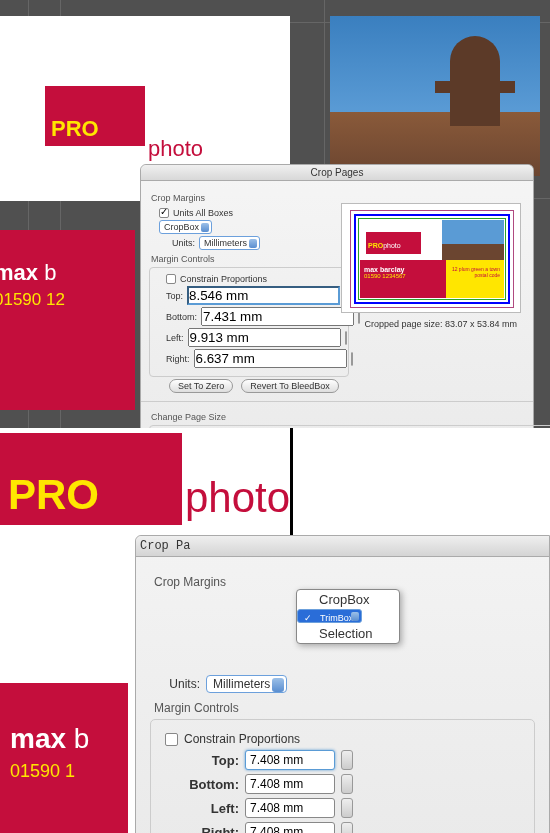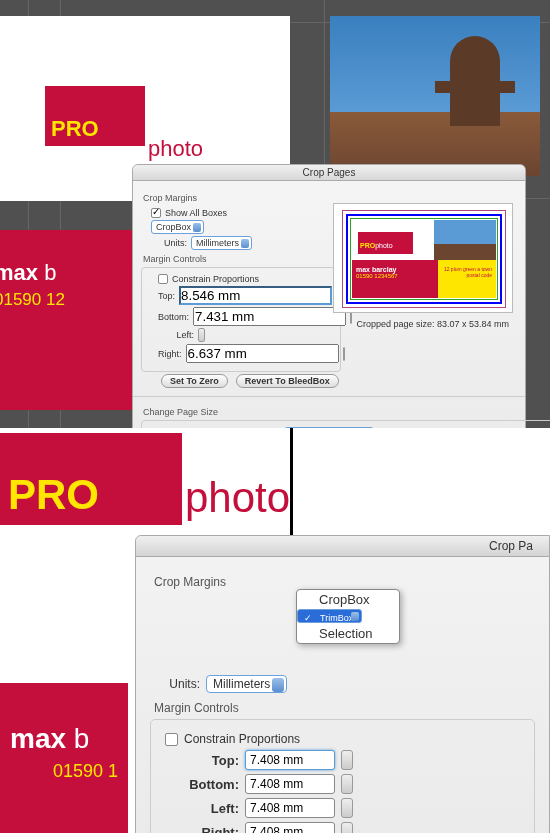--- a/index.html
+++ b/index.html
@@ -12,33 +12,33 @@
   .photo-thumb { position: absolute; top: 16px; left: 330px; width: 210px; height: 160px; background: linear-gradient(to bottom, #3a7fbf 0%, #5a9bd5 60%, #8a5a3a 60%, #6b4530 100%); }
   .sculpture { position: absolute; top: 20px; right: 40px; width: 50px; height: 90px; background: #5c3a28; border-radius: 25px 25px 0 0; }
   .sculpture::after { content: ""; position: absolute; top: 45px; left: -15px; width: 80px; height: 12px; background: #5c3a28; }
   .guide-h { position: absolute; height: 1px; background: #666; left: 0; width: 550px; }
   .guide-v { position: absolute; width: 1px; background: #666; top: 0; height: 428px; }
   .card2 { position: absolute; top: 230px; left: -20px; width: 155px; height: 180px; background: #c40e3c; padding: 30px 14px 0 14px; color: #fff; }
   .max { font-size: 22px; font-weight: 300; }
   .max-b { font-weight: bold; }
   .phone { color: #ffe600; font-size: 17px; margin-top: 4px; }
 
-  .dialog1 { position: absolute; top: 164px; left: 132px; width: 394px; background: linear-gradient(#f5f5f5, #e8e8e8); border: 1px solid #aaa; border-radius: 6px; font-size: 9px; color: #333; }
+  .dialog1 { position: absolute; top: 164px; left: 140px; width: 394px; background: linear-gradient(#f5f5f5, #e8e8e8); border: 1px solid #aaa; border-radius: 6px; font-size: 9px; color: #333; }
   .dlg-title { text-align: center; font-size: 10px; padding: 2px 0; background: linear-gradient(#f0f0f0, #d8d8d8); border-bottom: 1px solid #aaa; border-radius: 6px 6px 0 0; }
   .dlg-body { padding: 8px; }
   .sect-label { color: #555; margin: 4px 0 3px 2px; font-size: 9px; }
   .row { display: flex; align-items: center; gap: 4px; margin: 2px 0 2px 10px; }
   .lbl { width: 36px; text-align: right; font-size: 9px; }
   .sel { background: #fff; border: 1px solid #6ca0dc; border-radius: 3px; padding: 0 12px 0 4px; font-size: 9px; height: 14px; line-height: 13px; position: relative; display: inline-block; min-width: 50px; }
   .sel::after { content: ""; position: absolute; right: 2px; top: 2px; width: 8px; height: 9px; background: linear-gradient(#9cc0e8,#5a8ed0); border-radius: 2px; }
   .chk { width: 10px; height: 10px; border: 1px solid #888; background: #fff; border-radius: 2px; display: inline-block; position: relative; }
   .chk.on::after { content: "✓"; position: absolute; top: -3px; left: 0; font-size: 10px; color: #000; }
   .radio { width: 10px; height: 10px; border: 1px solid #888; border-radius: 50%; background: #fff; display: inline-block; position: relative; }
   .radio.on::after { content: ""; position: absolute; top: 2px; left: 2px; width: 4px; height: 4px; background: #333; border-radius: 50%; }
-  .btn { background: linear-gradient(#fefefe,#dedede); border: 1px solid #999; border-radius: 9px; padding: 1px 8px; font-size: 9px; display: inline-block; font-weight: bold; }
+  .btn { background: linear-gradient(#fefefe,#dedede); border: 1px solid #999; border-radius: 9px; padding: 1px 8px; font-size: 9px; display: inline-block; }
   .btn.ok { background: linear-gradient(#9dd0ff,#4a9aef); border-color: #3b7fd0; color: #000; }
   .stepper { width: 7px; height: 14px; background: linear-gradient(#eee,#ccc); border: 1px solid #999; border-radius: 2px; display: inline-block; }
   .group { border: 1px solid #ccc; border-radius: 4px; padding: 4px 6px 6px 6px; margin: 2px 0; }
   .preview { position: absolute; top: 38px; right: 12px; width: 180px; height: 110px; border: 1px solid #bbb; background: #fff; }
   .pv-card { position: absolute; top: 10px; left: 12px; width: 156px; height: 90px; background: #fff; border: 2px solid #0000ff; }
   .pv-crop { position: absolute; top: -6px; left: -6px; right: -6px; bottom: -6px; border: 1px solid #b04a80; }
   .pv-trim { position: absolute; top: 2px; left: 2px; right: 2px; bottom: 2px; border: 1px solid #29a329; }
   .pv-img { position: absolute; top: 4px; right: 4px; width: 62px; height: 40px; background: linear-gradient(#5a9bd5 60%,#6b4530 60%); }
   .pv-logo { position: absolute; top: 16px; left: 10px; width: 55px; height: 22px; background: #c40e3c; color: #ffe600; font-size: 7px; font-weight: bold; padding: 10px 2px 2px 2px; }
   .pv-logo span.ph { color: #fff; font-weight: normal; }
@@ -50,24 +50,24 @@
   .cols { display: flex; gap: 10px; }
 
   .canvas-bot { position: absolute; top: 428px; left: 0; width: 550px; height: 405px; background: #fff; }
   .logo2-box { position: absolute; top: 5px; left: 0; width: 182px; height: 92px; background: #c40e3c; display: flex; align-items: flex-end; padding: 6px 8px; }
   .logo2-pro { color: #ffe600; font-weight: bold; font-size: 42px; }
   .logo2-photo { position: absolute; top: 46px; left: 185px; color: #c40e3c; font-size: 42px; }
   .vline { position: absolute; top: 0; left: 290px; width: 3px; height: 405px; background: #000; }
   .card3 { position: absolute; top: 255px; left: 0; width: 128px; height: 150px; background: #c40e3c; padding: 40px 10px 0 10px; }
   .max3 { color: #fff; font-size: 28px; font-weight: bold; }
   .max3 .lt { font-weight: 300; }
-  .phone3 { color: #ffe600; font-size: 18px; margin-top: 6px; text-align: right; }
+  .phone3 { color: #ffe600; font-size: 18px; margin-top: 6px; }
 
   .dialog2 { position: absolute; top: 107px; left: 135px; width: 415px; background: linear-gradient(#f3f3f3,#e9e9e9); border: 1px solid #aaa; border-radius: 6px 0 0 0; font-size: 12px; color: #333; padding-bottom: 14px; }
-  .dlg2-title { text-align: right; font-size: 12px; padding: 3px 16px; background: linear-gradient(#efefef,#d4d4d4); border-bottom: 1px solid #aaa; border-radius: 6px 0 0 0; }
+  .dlg2-title { text-align: left; font-size: 12px; padding: 3px 4px; background: linear-gradient(#efefef,#d4d4d4); border-bottom: 1px solid #aaa; border-radius: 6px 0 0 0; font-family: Liberation Mono, monospace; }
   .d2-body { padding: 10px 14px; }
   .d2-sect { color: #555; margin: 8px 0 4px 4px; font-size: 12px; }
   .dropdown { position: absolute; top: 53px; left: 160px; width: 104px; background: #fff; border: 1px solid #888; border-radius: 4px; box-shadow: 2px 2px 6px rgba(0,0,0,.3); font-size: 13px; z-index: 10; }
   .dd-item { padding: 2px 8px 2px 22px; position: relative; }
   .dd-item.sel { background: #2a6dd8; color: #fff; }
   .dd-item.sel::before { content: "✓"; position: absolute; left: 6px; top: 2px; }
   .d2-row { display: flex; align-items: center; gap: 6px; margin: 4px 0 4px 24px; }
   .d2-lbl { width: 56px; text-align: right; font-size: 13px; font-weight: bold; color: #333; }
   .d2-input { width: 90px; height: 20px; border: 1px solid #888; border-radius: 3px; font-size: 12px; padding: 0 4px; background: #fff; }
   .d2-input.focus { box-shadow: 0 0 3px #5a9bd5; border-color: #5a9bd5; }
@@ -101,21 +101,21 @@
   </div>
 
   <div class="dialog1">
     <div class="dlg-title">Crop Pages</div>
     <div class="dlg-body">
       <div class="sect-label">Crop Margins</div>
       <div style="display:flex">
         <div style="width:200px">
           <div class="row">
               <span class="chk on"></span>
-              <span>Show All Boxes</span>
+              <span>Units All Boxes</span>
             </div>
           <div class="row">
               <span class="sel">CropBox</span>
             </div>
           <div class="row">
               <span class="lbl">Units:</span>
               <span class="sel">Millimeters</span>
             </div>
           <div class="sect-label">Margin Controls</div>
           <div class="group">
@@ -128,20 +128,21 @@
                 <input class="mini" style="border-color: rgb(90, 155, 213);" value="8.546 mm">
                 <span class="stepper"></span>
               </div>
             <div class="row">
                 <span class="lbl">Bottom:</span>
                 <input class="mini" value="7.431 mm" style="">
                 <span class="stepper"></span>
               </div>
             <div class="row">
                 <span class="lbl">Left:</span>
+                <input class="mini" value="9.913 mm" style="">
                 <span class="stepper"></span>
               </div>
             <div class="row">
                 <span class="lbl">Right:</span>
                 <input class="mini" value="6.637 mm" style="">
                 <span class="stepper"></span>
               </div>
           </div>
           <div class="row" style="gap:8px;margin-left:20px">
               <span class="btn">Set To Zero</span>

